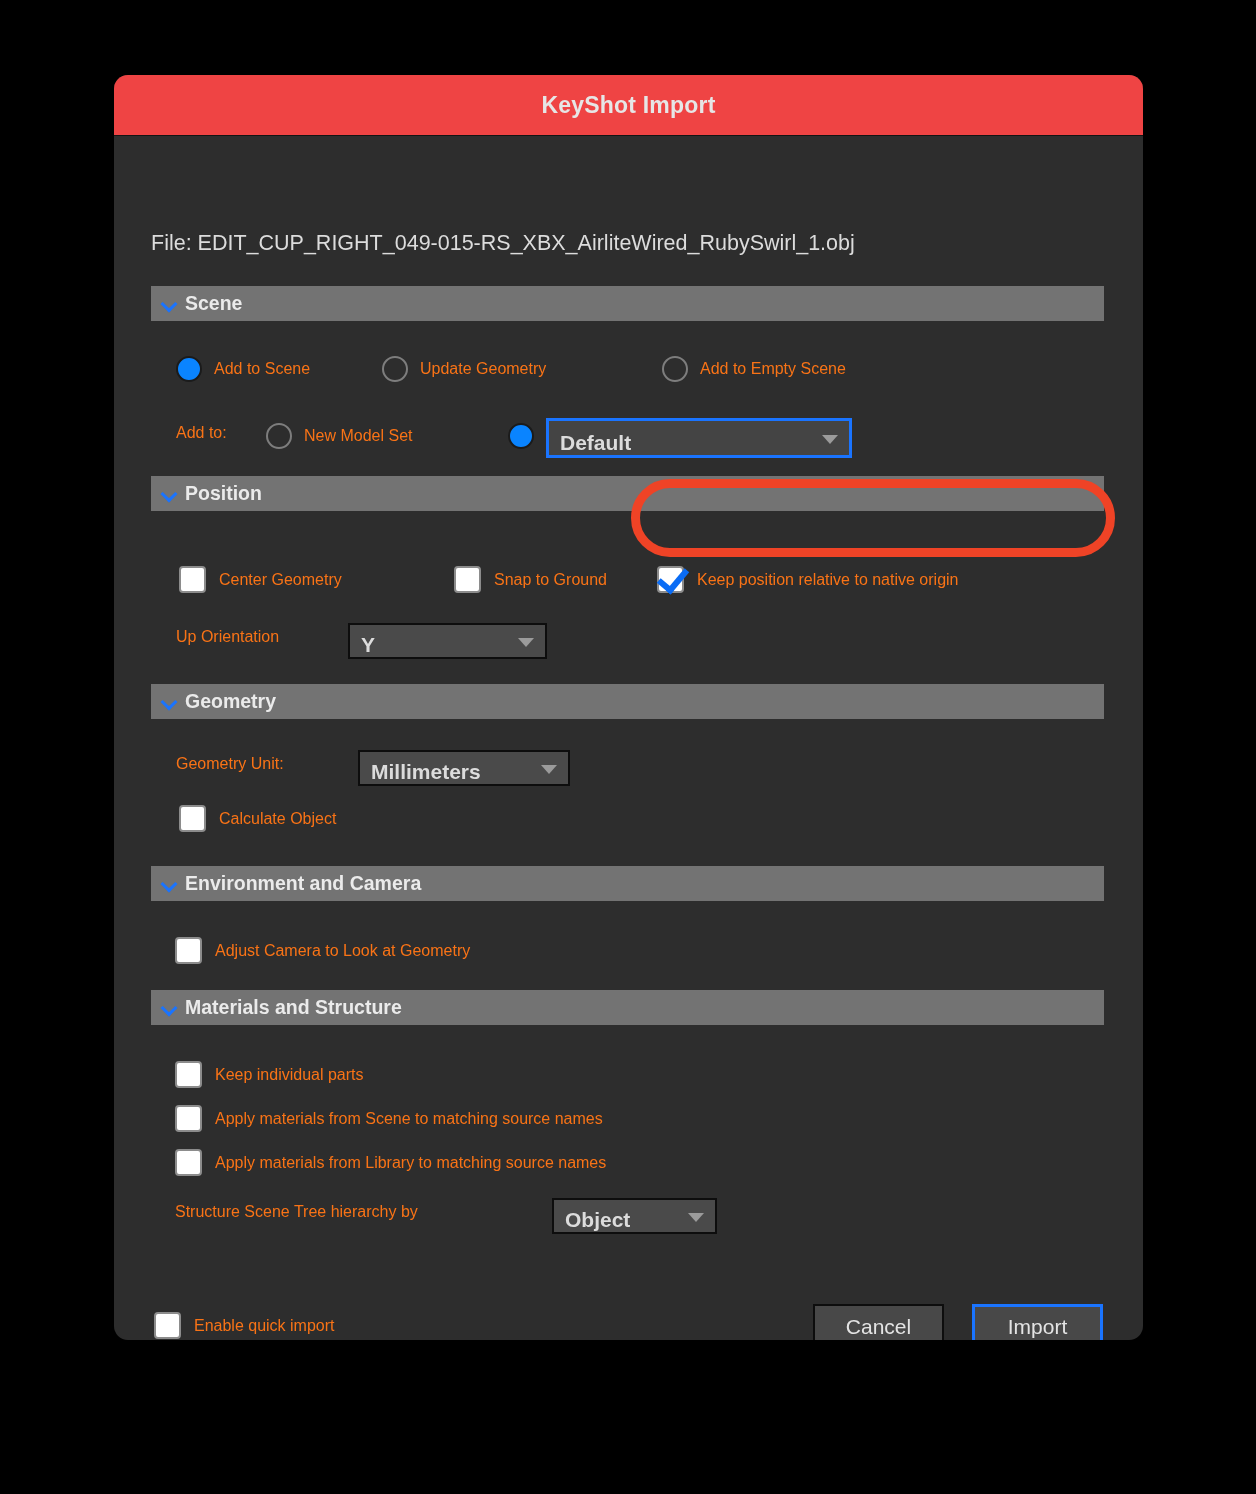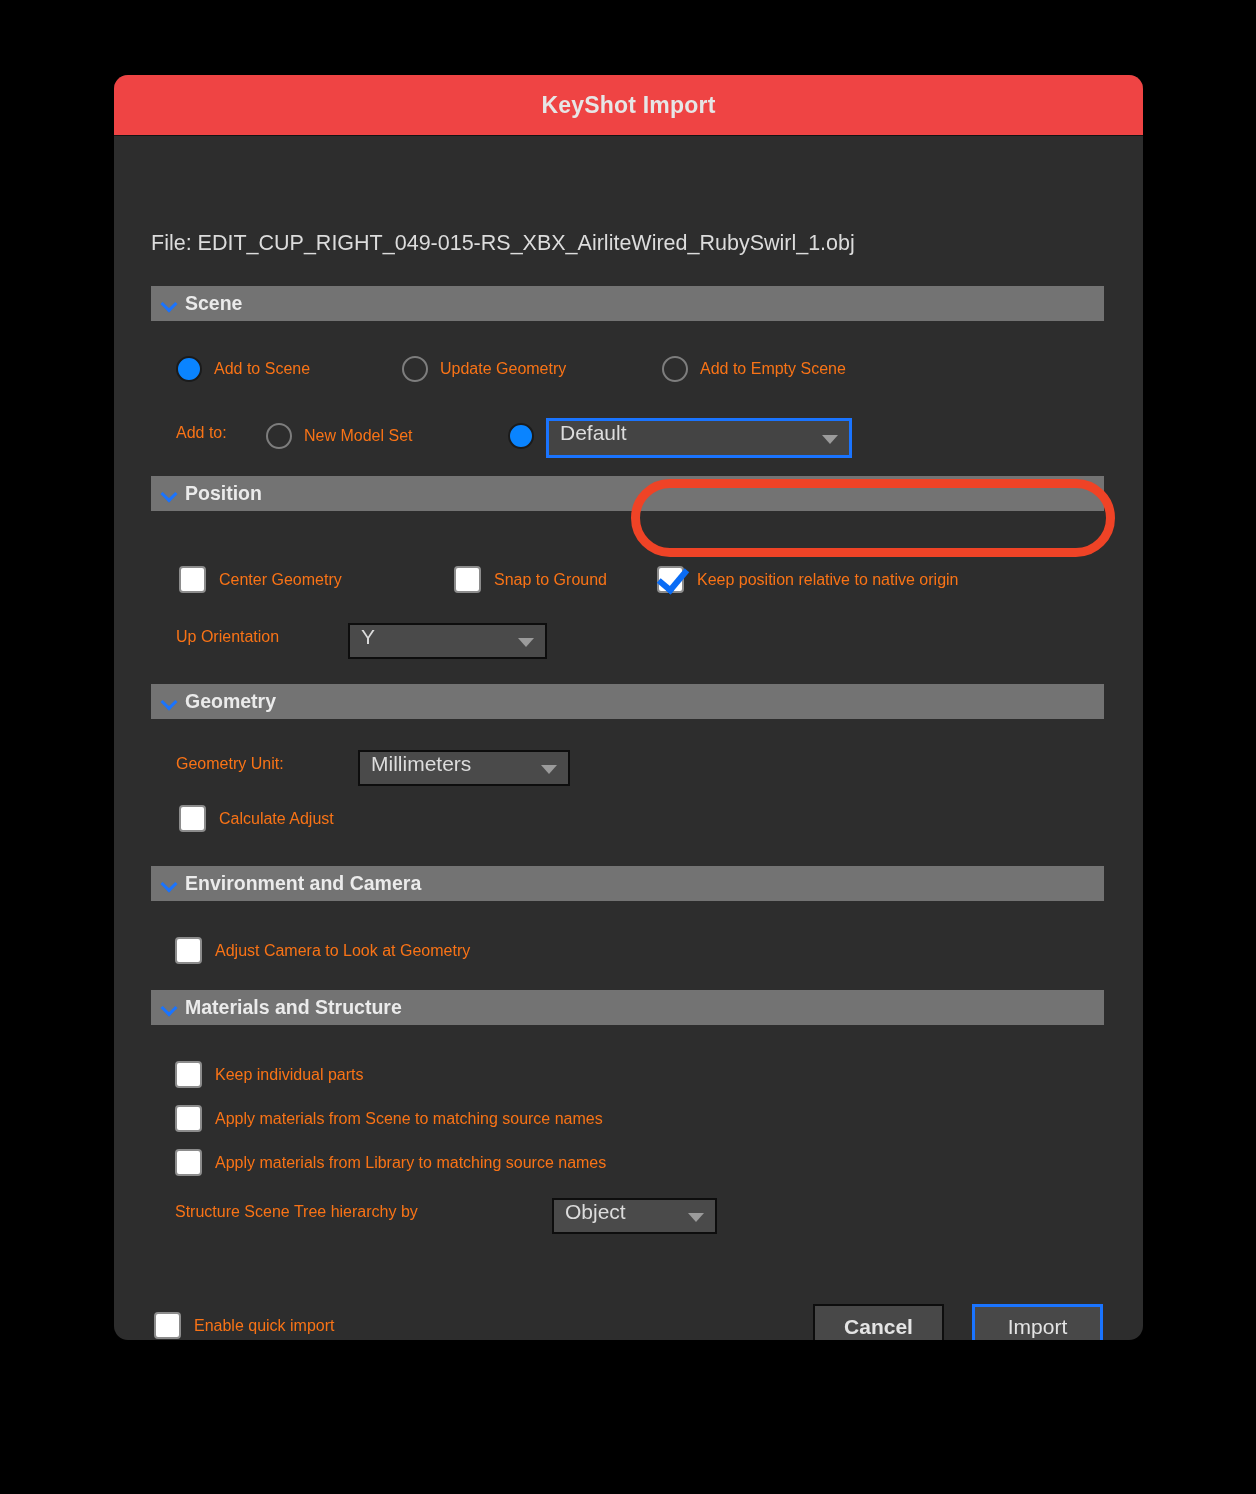--- a/index.html
+++ b/index.html
@@ -140,22 +140,23 @@
   }
   .checkbox + .lbl { margin-left: 13px; }
 
   
   .dropdown {
     position: absolute;
     background: #4a4a4a;
     border: 2px solid #0d0d0d;
     box-sizing: border-box;
     display: flex;
-    align-items: flex-start;
+    align-items: flex-end;
     height: 36px;
+    font-weight: bold;
   }
   .dropdown .dd-value {
     color: #dcdcdc;
     font-size: 21px;
     margin-left: 11px;
     white-space: nowrap;
   }
   .dd-arrow {
     position: absolute;
     right: 11px;
@@ -176,21 +177,21 @@
     position: absolute;
     height: 46px;
     background: #484848;
     color: #e4e4e4;
     font-size: 21px;
     display: flex;
     align-items: center;
     justify-content: center;
     box-sizing: border-box;
   }
-  .btn.cancel { border: 2.5px solid #0d0d0d; font-weight: bold; }
+  .btn.cancel { border: 2.5px solid #0d0d0d; }
   .btn.primary { border: 3px solid #1a74ff; }
 
   
   #annotation {
     position: absolute;
     left: 631px;
     top: 479px;
     width: 484px;
     height: 78px;
     border: 9px solid #ef4326;
@@ -214,21 +215,21 @@
 
     <div class="section-header" style="top:150px;">
       <span class="chev"></span>
       <span class="sec-label">Scene</span>
     </div>
 
     <div class="radio-row" style="left:62px; top:220px;">
       <span class="radio on"></span>
       <span class="lbl">Add to Scene</span>
     </div>
-    <div class="radio-row" style="left:288px; top:220px;">
+    <div class="radio-row" style="left:268px; top:220px;">
       <span class="radio off"></span>
       <span class="lbl">Update Geometry</span>
     </div>
     <div class="radio-row" style="left:548px; top:220px;">
       <span class="radio off"></span>
       <span class="lbl">Add to Empty Scene</span>
     </div>
 
     <div class="lbl" style="position:absolute; left:62px; top:288px;">Add to:</div>
     <div class="radio-row" style="left:152px; top:287px;">
@@ -273,21 +274,21 @@
     </div>
 
     <div class="lbl" style="position:absolute; left:62px; top:619px;">Geometry Unit:</div>
     <div class="dropdown" style="left:244px; top:614px; width:212px;">
       <span class="dd-value">Millimeters</span>
       <span class="dd-arrow"></span>
     </div>
 
     <div class="cb-row" style="left:65px; top:669px;">
       <span class="checkbox"></span>
-      <span class="lbl">Calculate Adjust</span>
+      <span class="lbl">Calculate Object</span>
     </div>
 
     <div class="section-header" style="top:730px;">
       <span class="chev"></span>
       <span class="sec-label">Environment and Camera</span>
     </div>
 
     <div class="cb-row" style="left:61px; top:801px;">
       <span class="checkbox"></span>
       <span class="lbl">Adjust Camera to Look at Geometry</span>

